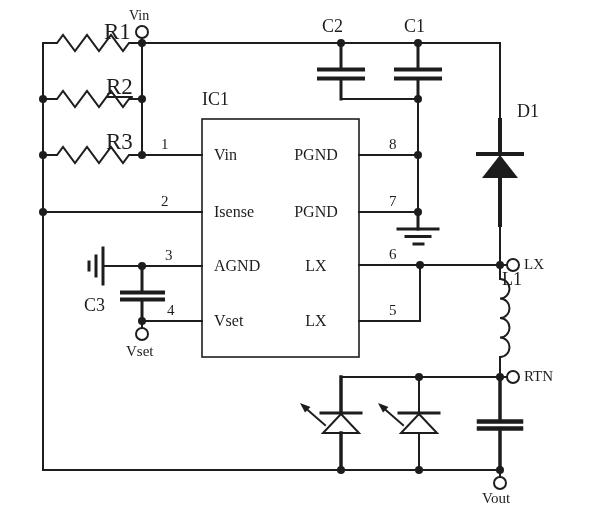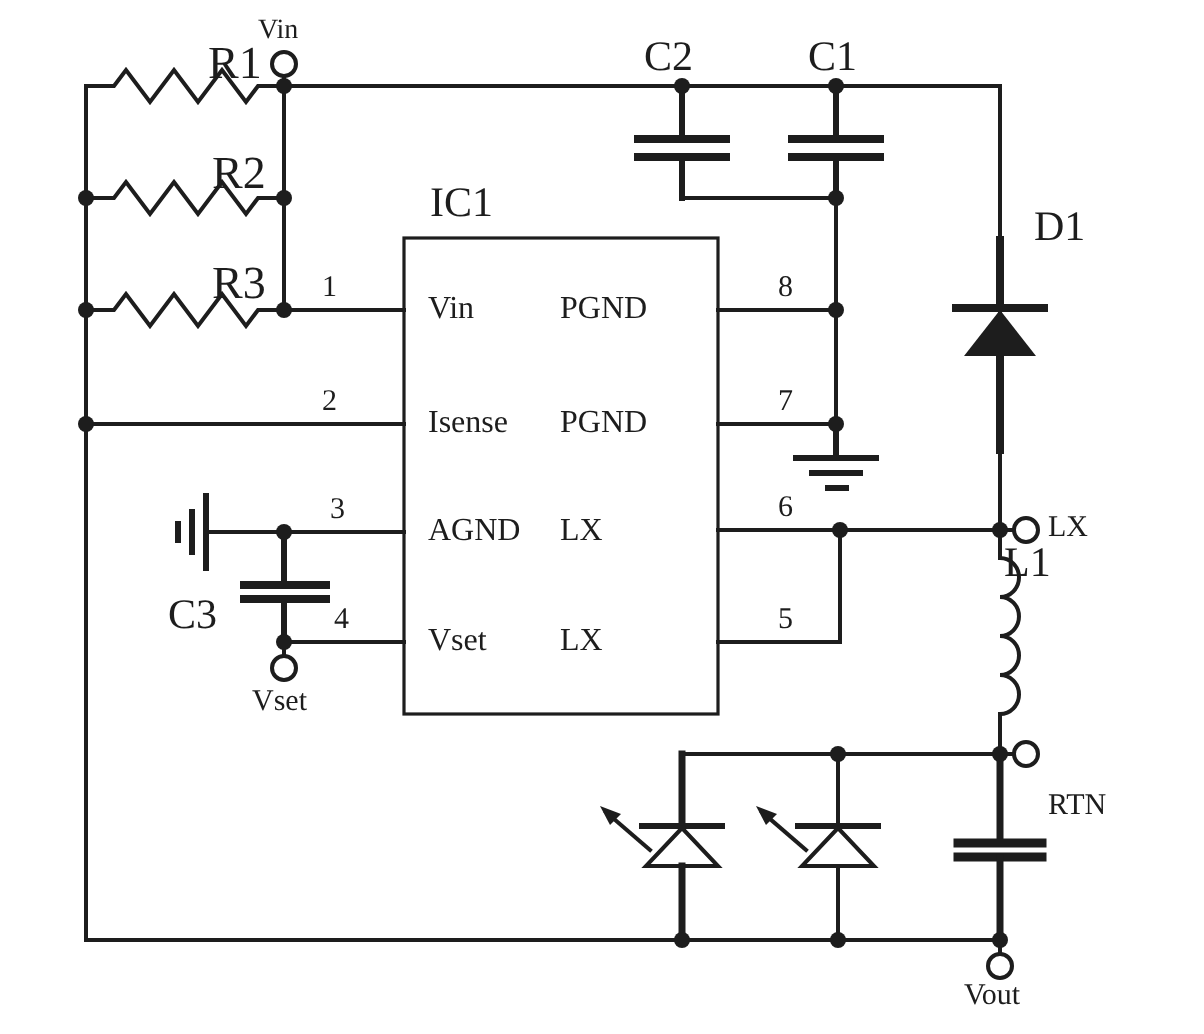--- a/index.html
+++ b/index.html
@@ -10,25 +10,25 @@
     width: 602px; height: 517px; overflow: hidden;
   }
   .canvas {
     position: relative; width: 602px; height: 517px; background: var(--bg);
   }
   svg { position: absolute; left: 0; top: 0; }
   .lbl {
     position: absolute; color: var(--ink); white-space: nowrap;
     font-family: "Liberation Serif", "DejaVu Serif", serif;
   }
-  .comp  { font-size: 21px; }           
+  .comp  { font-size: 18px; }           
   .big   { font-size: 23px; margin-left: 44px; }           
   .pinnum { font-size: 15px; }
   .pinname { font-size: 16px; }
-  .pinname.right { width: 72px; text-align: left; }
+  .pinname.right { width: 72px; text-align: center; }
   .term  { font-size: 15px; }
   .small { font-size: 14px; }
 </style>
 </head>
 <body>
 
 <div class="canvas">
 
   <svg width="602" height="517" viewBox="0 0 602 517" stroke="#1d1d1d" fill="none" stroke-width="2" stroke-linecap="square">
 
@@ -158,25 +158,25 @@
     <g fill="#ffffff" stroke-width="2">
       <circle cx="142" cy="32" r="6"></circle>
       <circle cx="142" cy="334" r="6"></circle>
       <circle cx="513" cy="265" r="6"></circle>
       <circle cx="513" cy="377" r="6"></circle>
       <circle cx="500" cy="483" r="6"></circle>
     </g>
   </svg>
 
   <div class="lbl big" style="left:60px;  top:19px;">R1</div>
-  <div class="lbl big" style="left:62px;  top:74px;">R2</div>
+  <div class="lbl big" style="left:62px;  top:74px;text-decoration:underline;">R2</div>
   <div class="lbl big" style="left:62px;  top:129px;">R3</div>
   <div class="lbl small" style="left:129px; top:8px;">Vin</div>
 
-  <div class="lbl comp" style="left:215px; top:89px;">IC1</div>
+  <div class="lbl comp" style="left:202px; top:89px;">IC1</div>
   <div class="lbl comp" style="left:322px; top:16px;">C2</div>
   <div class="lbl comp" style="left:404px; top:16px;">C1</div>
   <div class="lbl comp" style="left:517px; top:101px;">D1</div>
   <div class="lbl comp" style="left:84px;  top:295px;">C3</div>
   <div class="lbl comp" style="left:502px; top:269px;text-align:right;">L1</div>
   <div class="lbl big" style="left:561px; top:382px;">Co</div>
 
   <div class="lbl pinnum" style="left:161px; top:136px;">1</div>
   <div class="lbl pinnum" style="left:161px; top:193px;">2</div>
   <div class="lbl pinnum" style="left:165px; top:247px;">3</div>
@@ -189,17 +189,17 @@
   <div class="lbl pinname" style="left:214px; top:146px;">Vin</div>
   <div class="lbl pinname" style="left:214px; top:203px;">Isense</div>
   <div class="lbl pinname" style="left:214px; top:257px;text-align:center;">AGND</div>
   <div class="lbl pinname" style="left:214px; top:312px;">Vset</div>
   <div class="lbl pinname right" style="left:280px; top:146px;">PGND</div>
   <div class="lbl pinname right" style="left:280px; top:203px;">PGND</div>
   <div class="lbl pinname right" style="left:280px; top:257px;">LX</div>
   <div class="lbl pinname right" style="left:280px; top:312px;">LX</div>
 
   <div class="lbl term" style="left:524px; top:256px;">LX</div>
-  <div class="lbl term" style="left:524px; top:368px;margin-top:27px;">RTN</div>
+  <div class="lbl term" style="left:524px; top:368px;">RTN</div>
   <div class="lbl term" style="left:126px; top:343px;">Vset</div>
   <div class="lbl term" style="left:482px; top:490px;">Vout</div>
 
 </div>
 
 </body></html>

